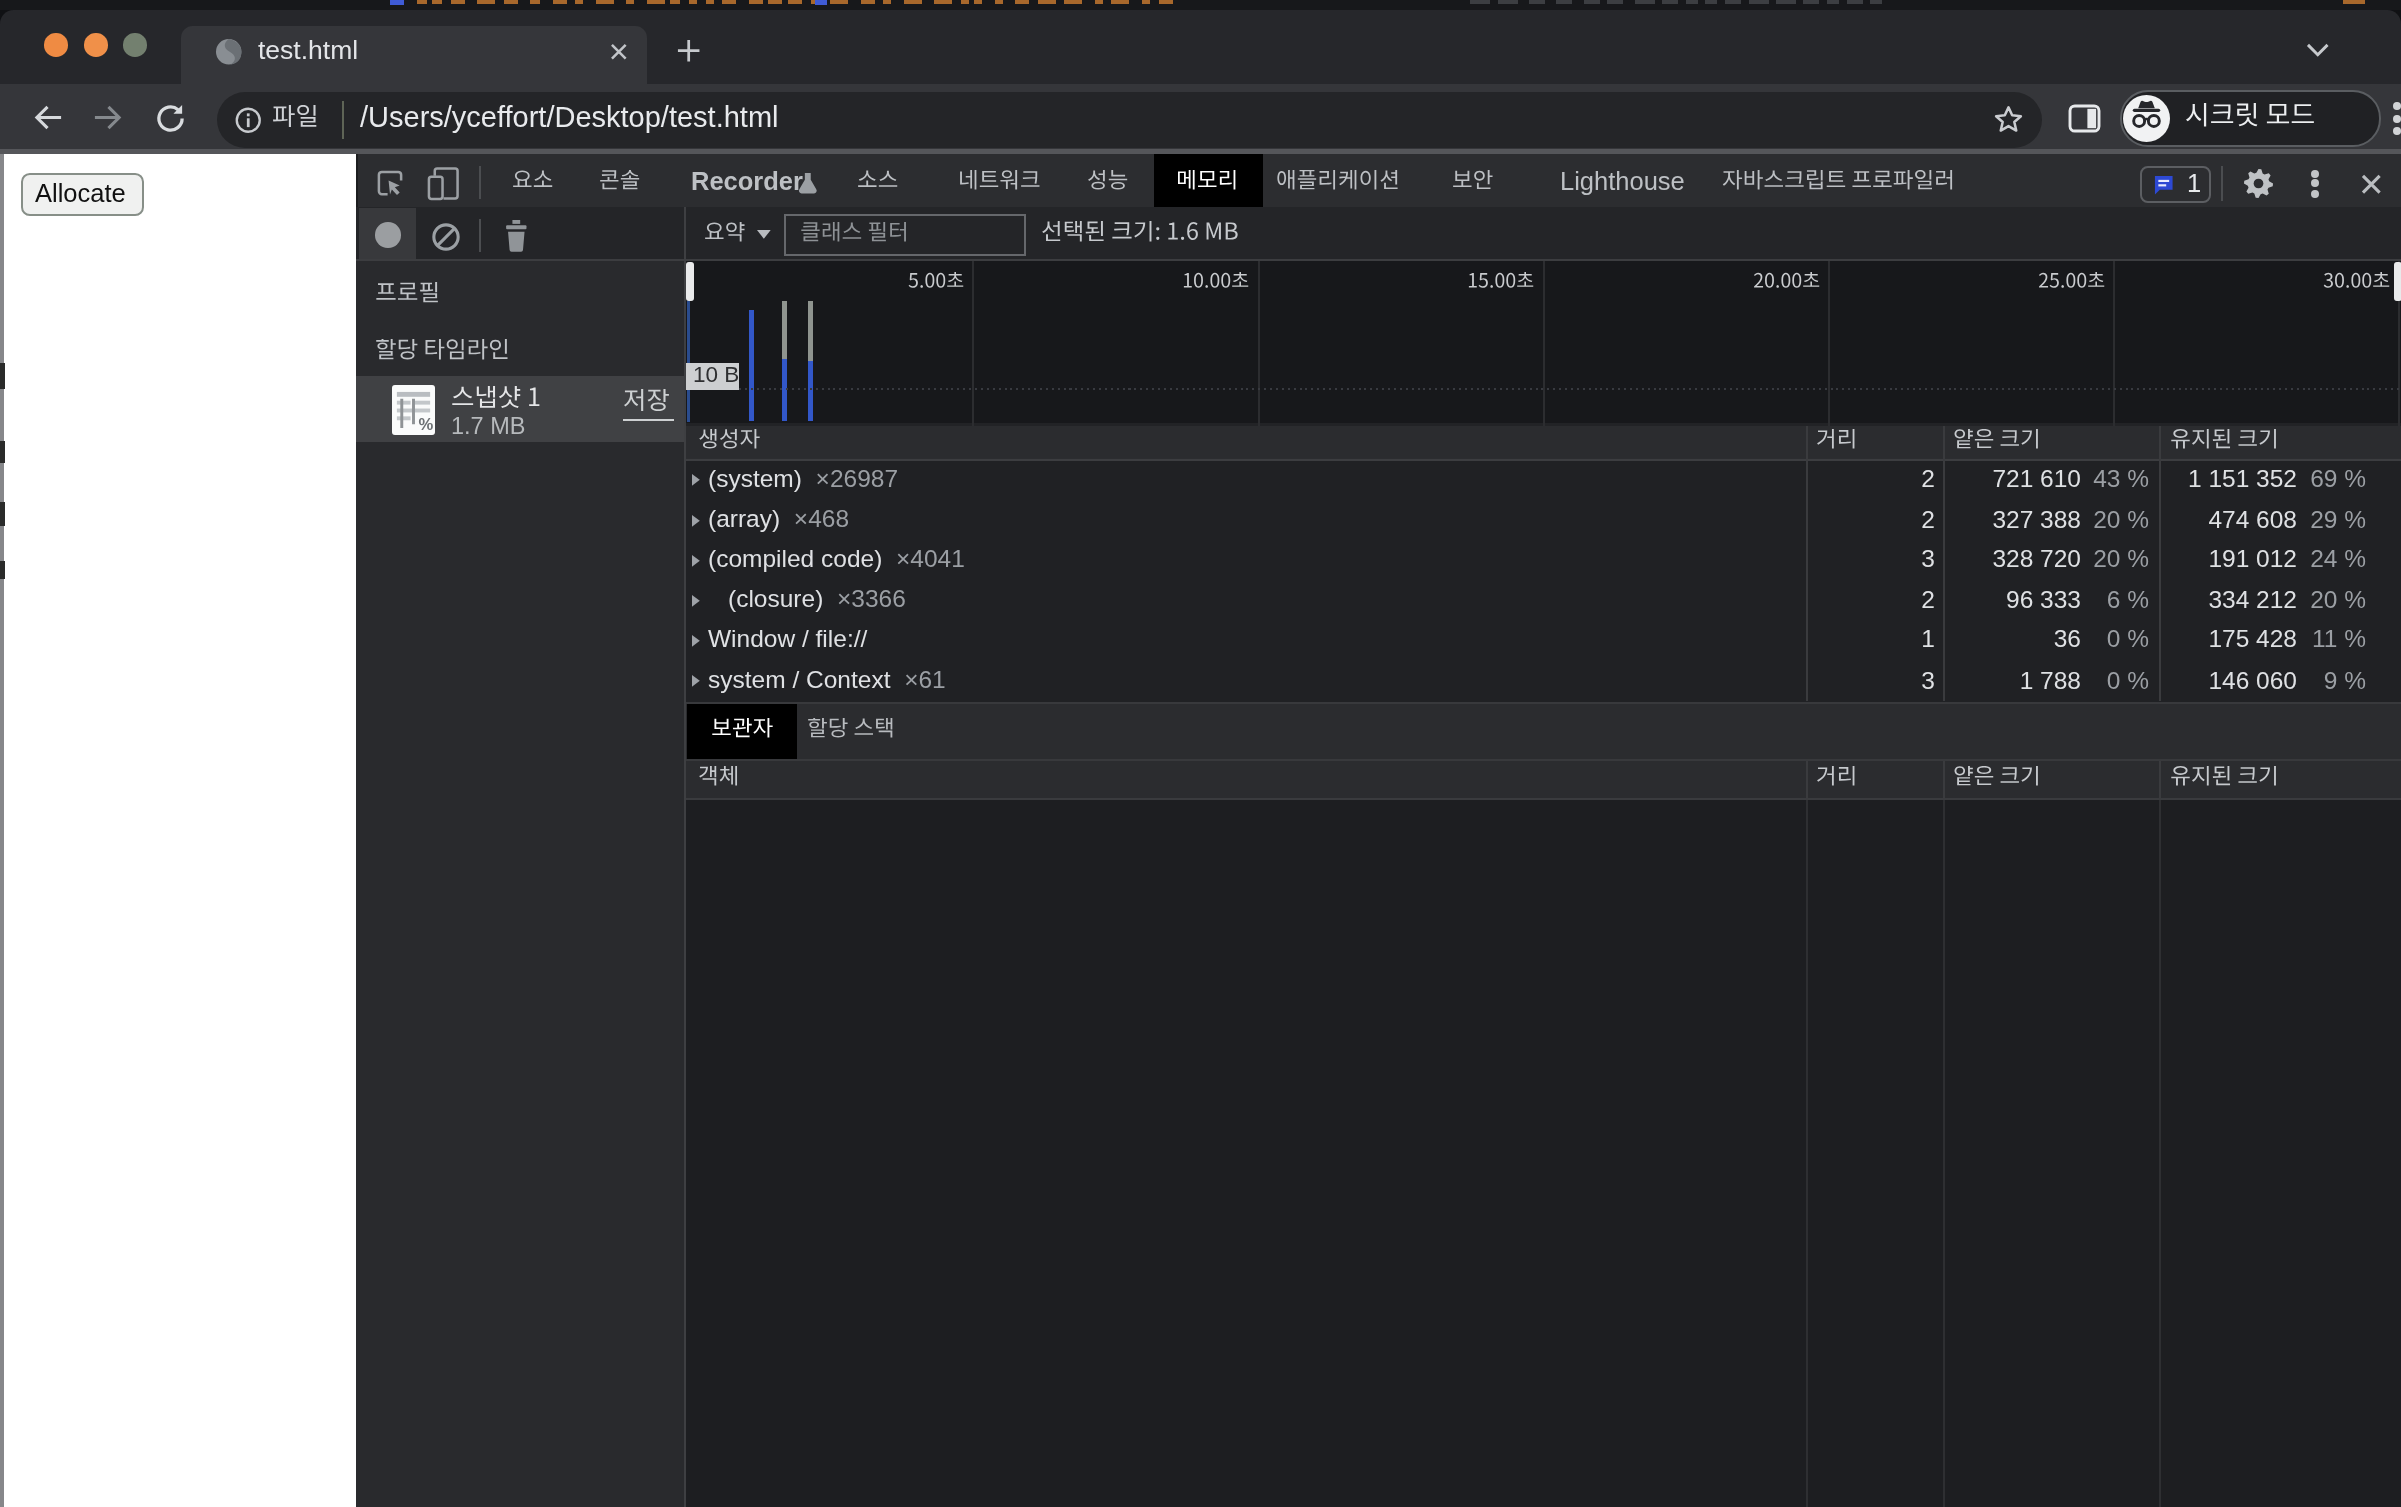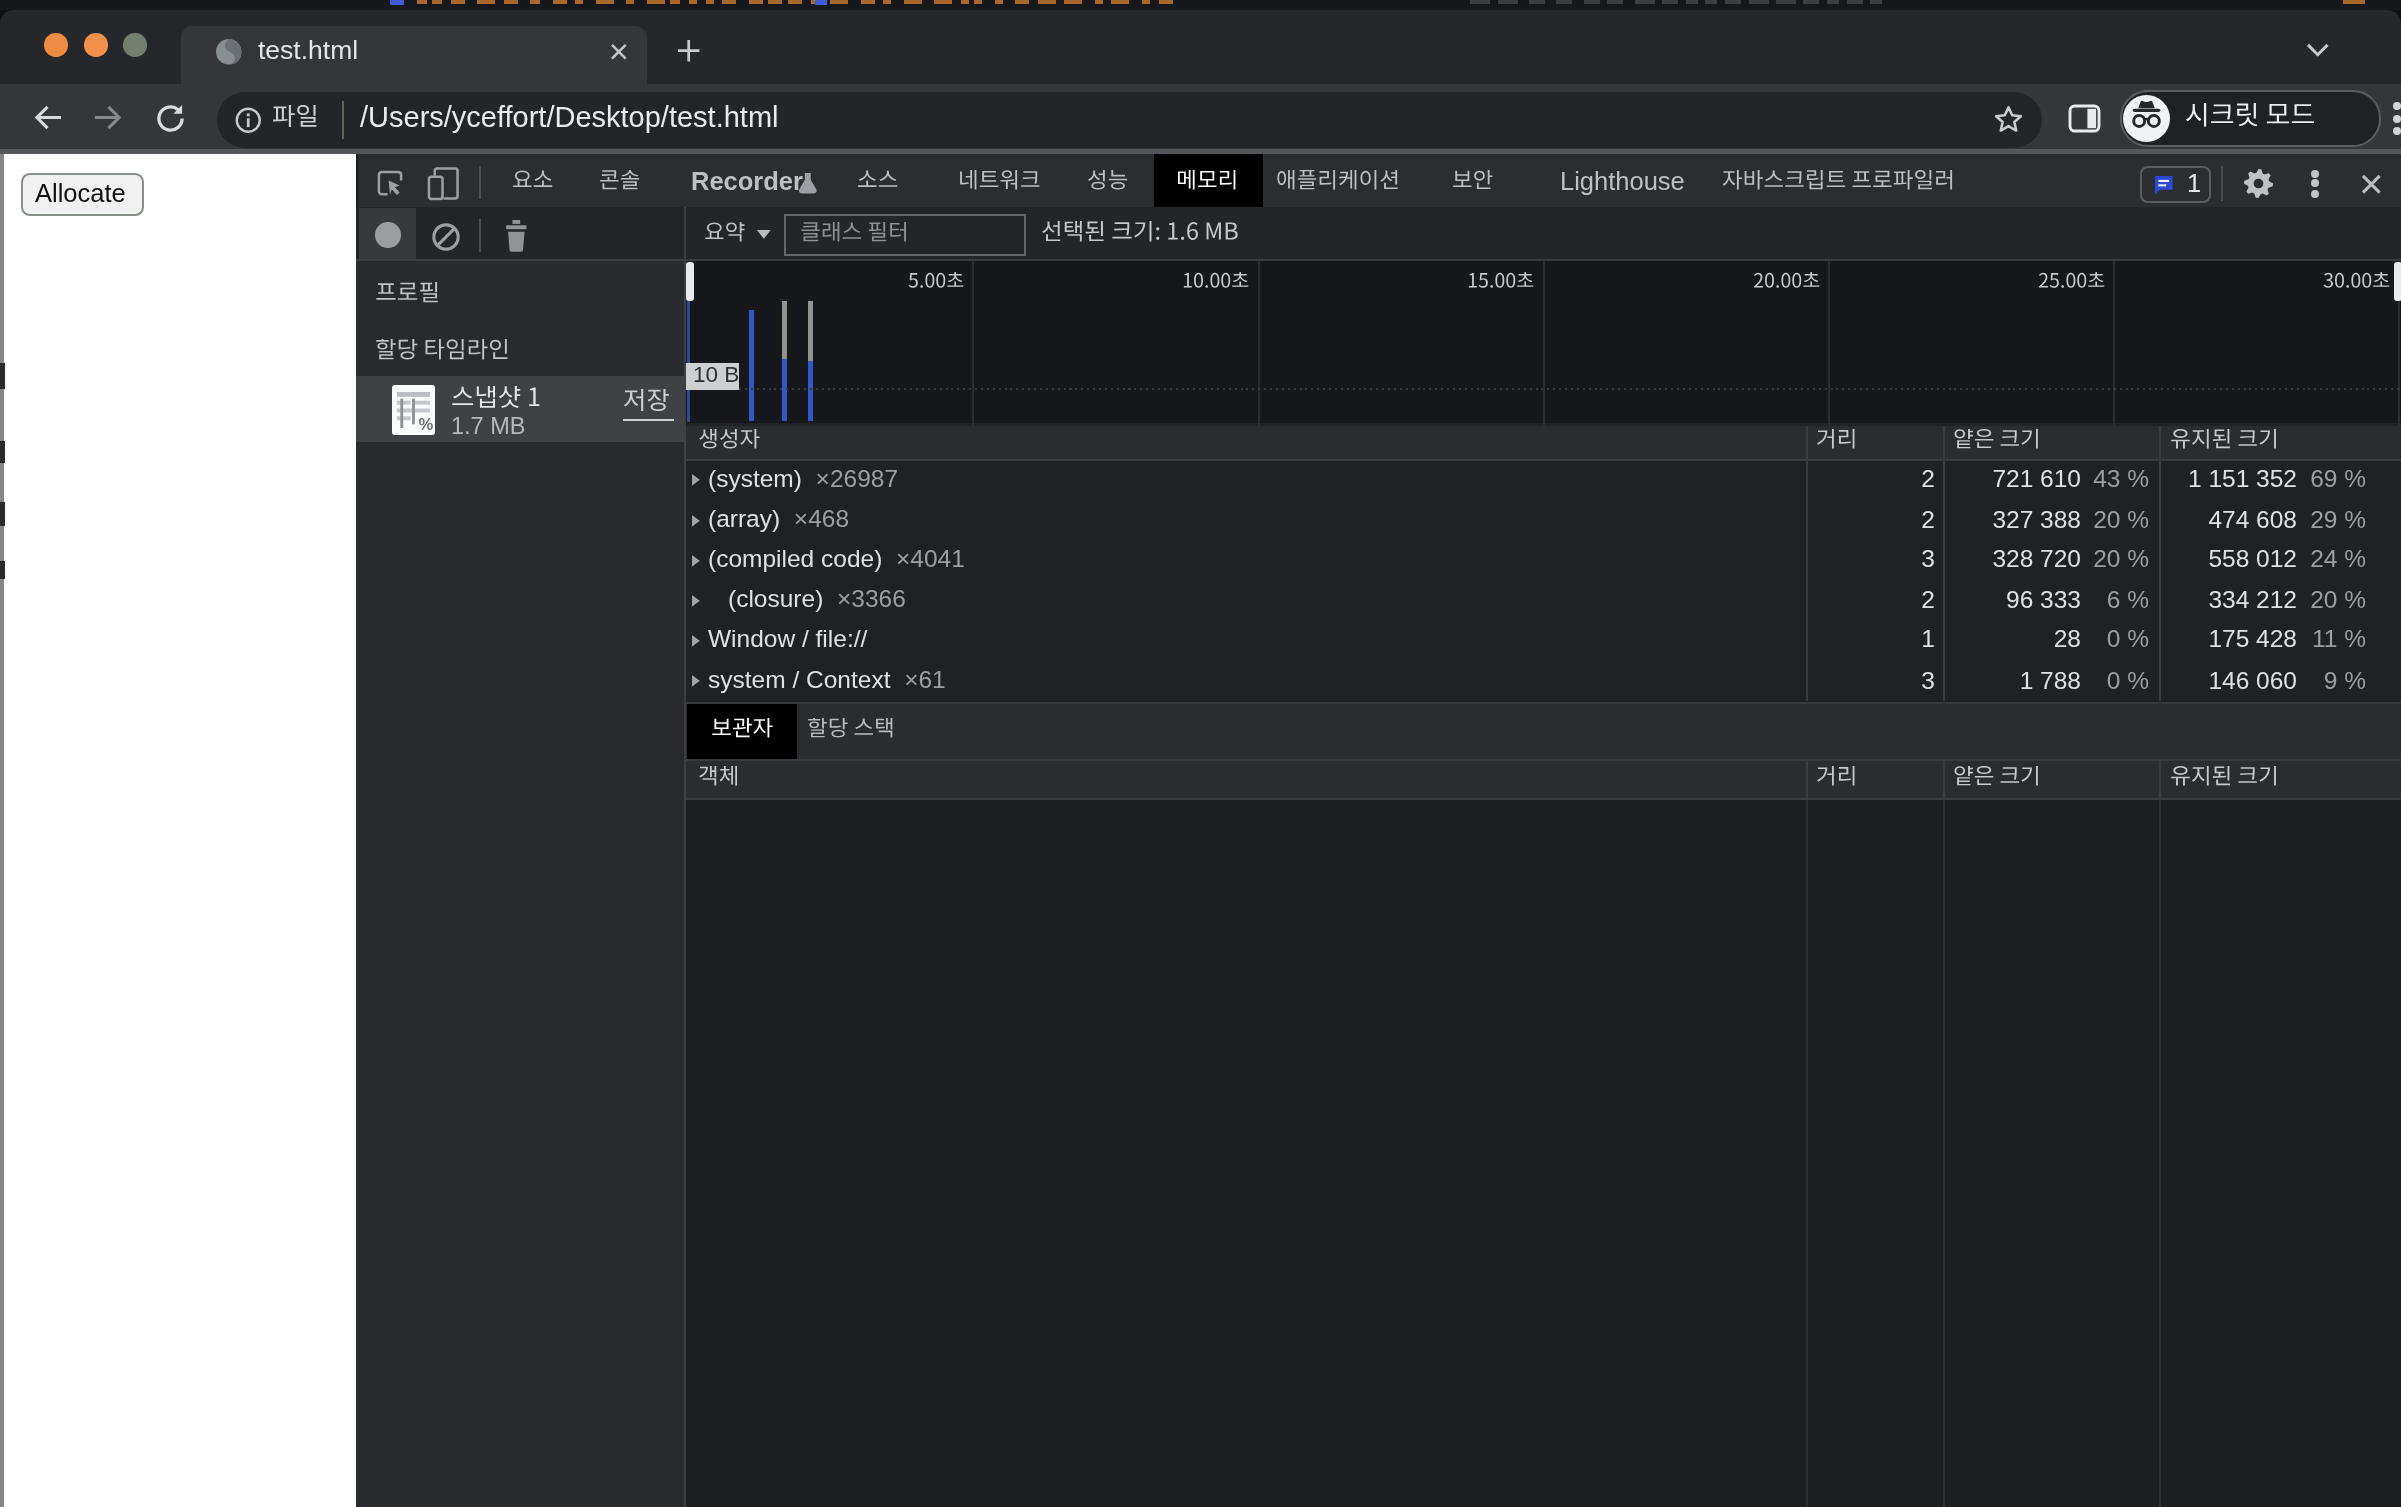--- a/index.html
+++ b/index.html
@@ -483,37 +483,37 @@
 <div style="position:absolute;right:252px;top:506px;font-size:24.5px;color:#9b9fa4;font-weight:400;white-space:pre;">20 %</div>
 <div style="position:absolute;right:104px;top:506px;font-size:24.5px;color:#dfe1e4;font-weight:400;white-space:pre;">474 608</div>
 <div style="position:absolute;right:35px;top:506px;font-size:24.5px;color:#9b9fa4;font-weight:400;white-space:pre;">29 %</div>
 <svg style="position:absolute;left:691px;top:554px" width="9.8" height="13.7" viewBox="0 0 10 14">
     <path d="M1 1 L9 7 L1 13z" fill="#9ea2a7"></path>
   </svg>
 <div style="position:absolute;left:708px;top:545px;font-size:24.5px;white-space:pre"><span style="color:#dfe1e4">(compiled code)</span><span style="color:#9b9fa4;margin-left:13.7px">×4041</span></div>
 <div style="position:absolute;right:466px;top:545px;font-size:24.5px;color:#dfe1e4;font-weight:400;white-space:pre;">3</div>
 <div style="position:absolute;right:320px;top:545px;font-size:24.5px;color:#dfe1e4;font-weight:400;white-space:pre;">328 720</div>
 <div style="position:absolute;right:252px;top:545px;font-size:24.5px;color:#9b9fa4;font-weight:400;white-space:pre;">20 %</div>
-<div style="position:absolute;right:104px;top:545px;font-size:24.5px;color:#dfe1e4;font-weight:400;white-space:pre;">558 012</div>
+<div style="position:absolute;right:104px;top:545px;font-size:24.5px;color:#dfe1e4;font-weight:400;white-space:pre;">191 012</div>
 <div style="position:absolute;right:35px;top:545px;font-size:24.5px;color:#9b9fa4;font-weight:400;white-space:pre;">24 %</div>
 <svg style="position:absolute;left:691px;top:594px" width="9.8" height="13.7" viewBox="0 0 10 14">
     <path d="M1 1 L9 7 L1 13z" fill="#9ea2a7"></path>
   </svg>
 <div style="position:absolute;left:728px;top:585px;font-size:24.5px;white-space:pre"><span style="color:#dfe1e4">(closure)</span><span style="color:#9b9fa4;margin-left:13.7px">×3366</span></div>
 <div style="position:absolute;right:466px;top:586px;font-size:24.5px;color:#dfe1e4;font-weight:400;white-space:pre;">2</div>
 <div style="position:absolute;right:320px;top:586px;font-size:24.5px;color:#dfe1e4;font-weight:400;white-space:pre;">96 333</div>
 <div style="position:absolute;right:252px;top:586px;font-size:24.5px;color:#9b9fa4;font-weight:400;white-space:pre;">6 %</div>
 <div style="position:absolute;right:104px;top:586px;font-size:24.5px;color:#dfe1e4;font-weight:400;white-space:pre;">334 212</div>
 <div style="position:absolute;right:35px;top:586px;font-size:24.5px;color:#9b9fa4;font-weight:400;white-space:pre;">20 %</div>
 <svg style="position:absolute;left:691px;top:634px" width="9.8" height="13.7" viewBox="0 0 10 14">
     <path d="M1 1 L9 7 L1 13z" fill="#9ea2a7"></path>
   </svg>
 <div style="position:absolute;left:708px;top:625px;font-size:24.5px;white-space:pre"><span style="color:#dfe1e4">Window / file://</span></div>
 <div style="position:absolute;right:466px;top:625px;font-size:24.5px;color:#dfe1e4;font-weight:400;white-space:pre;">1</div>
-<div style="position:absolute;right:320px;top:625px;font-size:24.5px;color:#dfe1e4;font-weight:400;white-space:pre;">28</div>
+<div style="position:absolute;right:320px;top:625px;font-size:24.5px;color:#dfe1e4;font-weight:400;white-space:pre;">36</div>
 <div style="position:absolute;right:252px;top:625px;font-size:24.5px;color:#9b9fa4;font-weight:400;white-space:pre;">0 %</div>
 <div style="position:absolute;right:104px;top:625px;font-size:24.5px;color:#dfe1e4;font-weight:400;white-space:pre;">175 428</div>
 <div style="position:absolute;right:35px;top:625px;font-size:24.5px;color:#9b9fa4;font-weight:400;white-space:pre;">11 %</div>
 <svg style="position:absolute;left:691px;top:674px" width="9.8" height="13.7" viewBox="0 0 10 14">
     <path d="M1 1 L9 7 L1 13z" fill="#9ea2a7"></path>
   </svg>
 <div style="position:absolute;left:708px;top:666px;font-size:24.5px;white-space:pre"><span style="color:#dfe1e4">system / Context</span><span style="color:#9b9fa4;margin-left:13.7px">×61</span></div>
 <div style="position:absolute;right:466px;top:667px;font-size:24.5px;color:#dfe1e4;font-weight:400;white-space:pre;">3</div>
 <div style="position:absolute;right:320px;top:667px;font-size:24.5px;color:#dfe1e4;font-weight:400;white-space:pre;">1 788</div>
 <div style="position:absolute;right:252px;top:667px;font-size:24.5px;color:#9b9fa4;font-weight:400;white-space:pre;">0 %</div>

